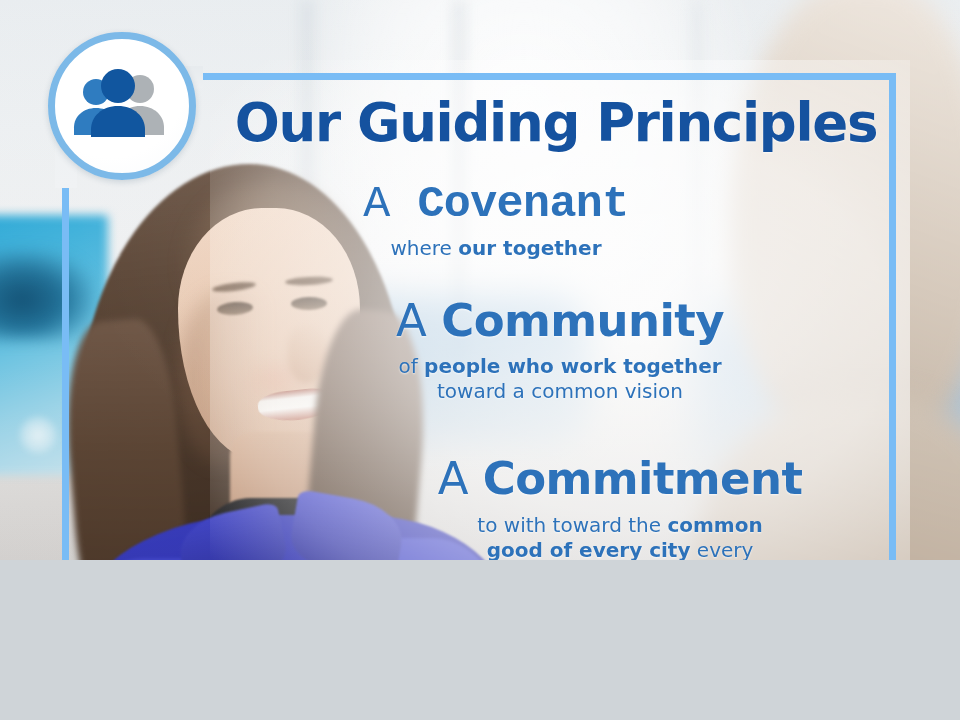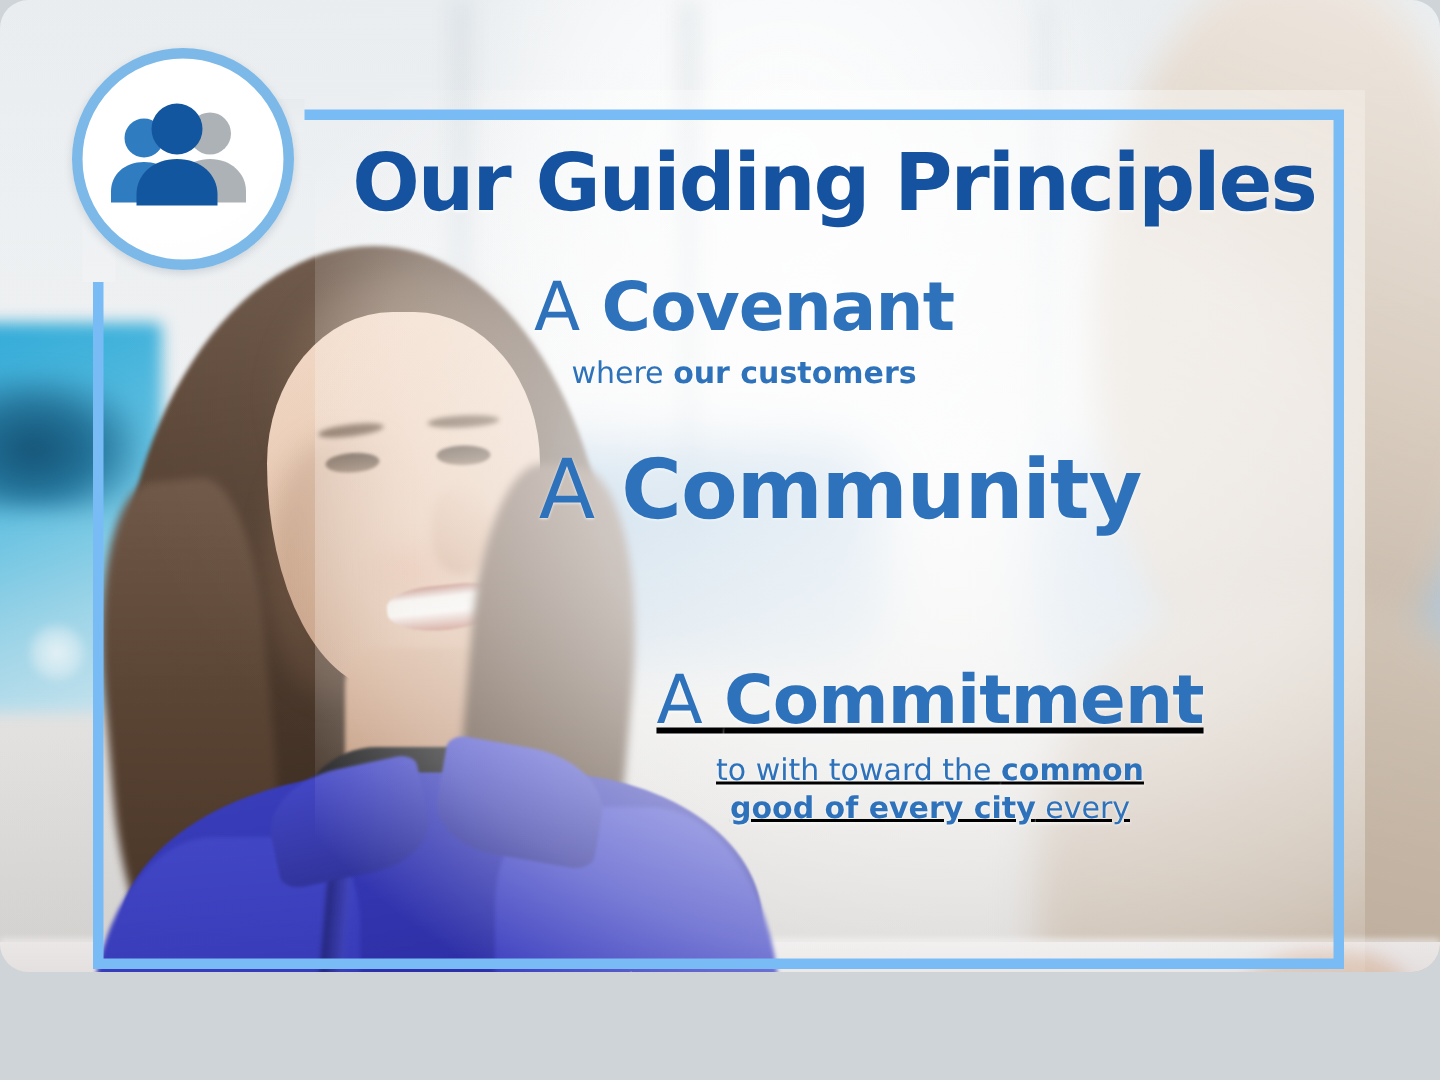--- a/index.html
+++ b/index.html
@@ -6,23 +6,22 @@
   * { box-sizing: border-box; margin: 0; padding: 0; }
   html, body {
     width: 960px; height: 720px;
     overflow: hidden;
     font-family: "Liberation Sans", sans-serif;
     background: #cfd4d8;
   }
 
   #stage {
     position: relative;
-    width: 960px; height: 648px;
+    width: 960px; height: 560px;
     overflow: hidden;
-    border-radius: 19px;
   }
 
   
   .photo { position: absolute; inset: 0; overflow: hidden; }
 
   
   .bg-base {
     position: absolute; inset: 0;
     background:
       linear-gradient(178deg, #e8ecef 0%, #eef1f3 22%, #f3f4f5 48%, #e7e6e4 72%, #d6d3d1 100%);
@@ -345,28 +344,28 @@
     font-family: "DejaVu Sans", sans-serif;
     color: #2d72ba;
     font-size: 20px;
     line-height: 1.28;
     font-weight: 400;
     text-shadow: 0 1px 2px rgba(255,255,255,.7);
   }
   .sub b { font-weight: 700; }
 
   #b1 { left: 236px; top: 182px; width: 520px; }
-  #b1 .head { font-size: 45px; }
+  #b1 .head { font-size: 45px; font-family: Liberation Mono, monospace; }
   #b1 .sub  { margin-top: 7px; }
 
   #b2 { left: 300px; top: 298px; width: 520px; }
-  #b2 .head { font-size: 55px; }
+  #b2 .head { font-size: 45px; }
   #b2 .sub  { margin-top: 9px; }
 
-  #b3 { left: 360px; top: 444px; width: 520px; text-decoration: underline; }
+  #b3 { left: 360px; top: 456px; width: 520px; }
   #b3 .head { font-size: 45px; }
   #b3 .sub  { margin-top: 10px; }
 </style>
 </head>
 <body>
 
 <div id="stage">
 
   <div class="photo">
     <div class="bg-base"></div>
@@ -452,28 +451,32 @@
     </span>
   </div>
 
   <div class="title">Our Guiding Principles</div>
 
   <div class="block" id="b1">
     <div class="head">
       <span class="a">A </span><span class="w">Covenant</span>
     </div>
     <div class="sub">
-      <span>where </span><b>our customers</b>
+      <span>where </span><b>our together</b>
     </div>
   </div>
 
   <div class="block" id="b2">
     <div class="head">
       <span class="a">A </span><span class="w">Community</span>
     </div>
+    <div class="sub">
+      <span>of </span><b>people who work together</b><br>
+      <span>toward a common vision</span>
+    </div>
   </div>
 
   <div class="block" id="b3">
     <div class="head">
       <span class="a">A </span><span class="w">Commitment</span>
     </div>
     <div class="sub">
       <span>to with toward the </span><b>common</b><br>
       <b>good of every city</b><span> every</span><br>
     </div>

